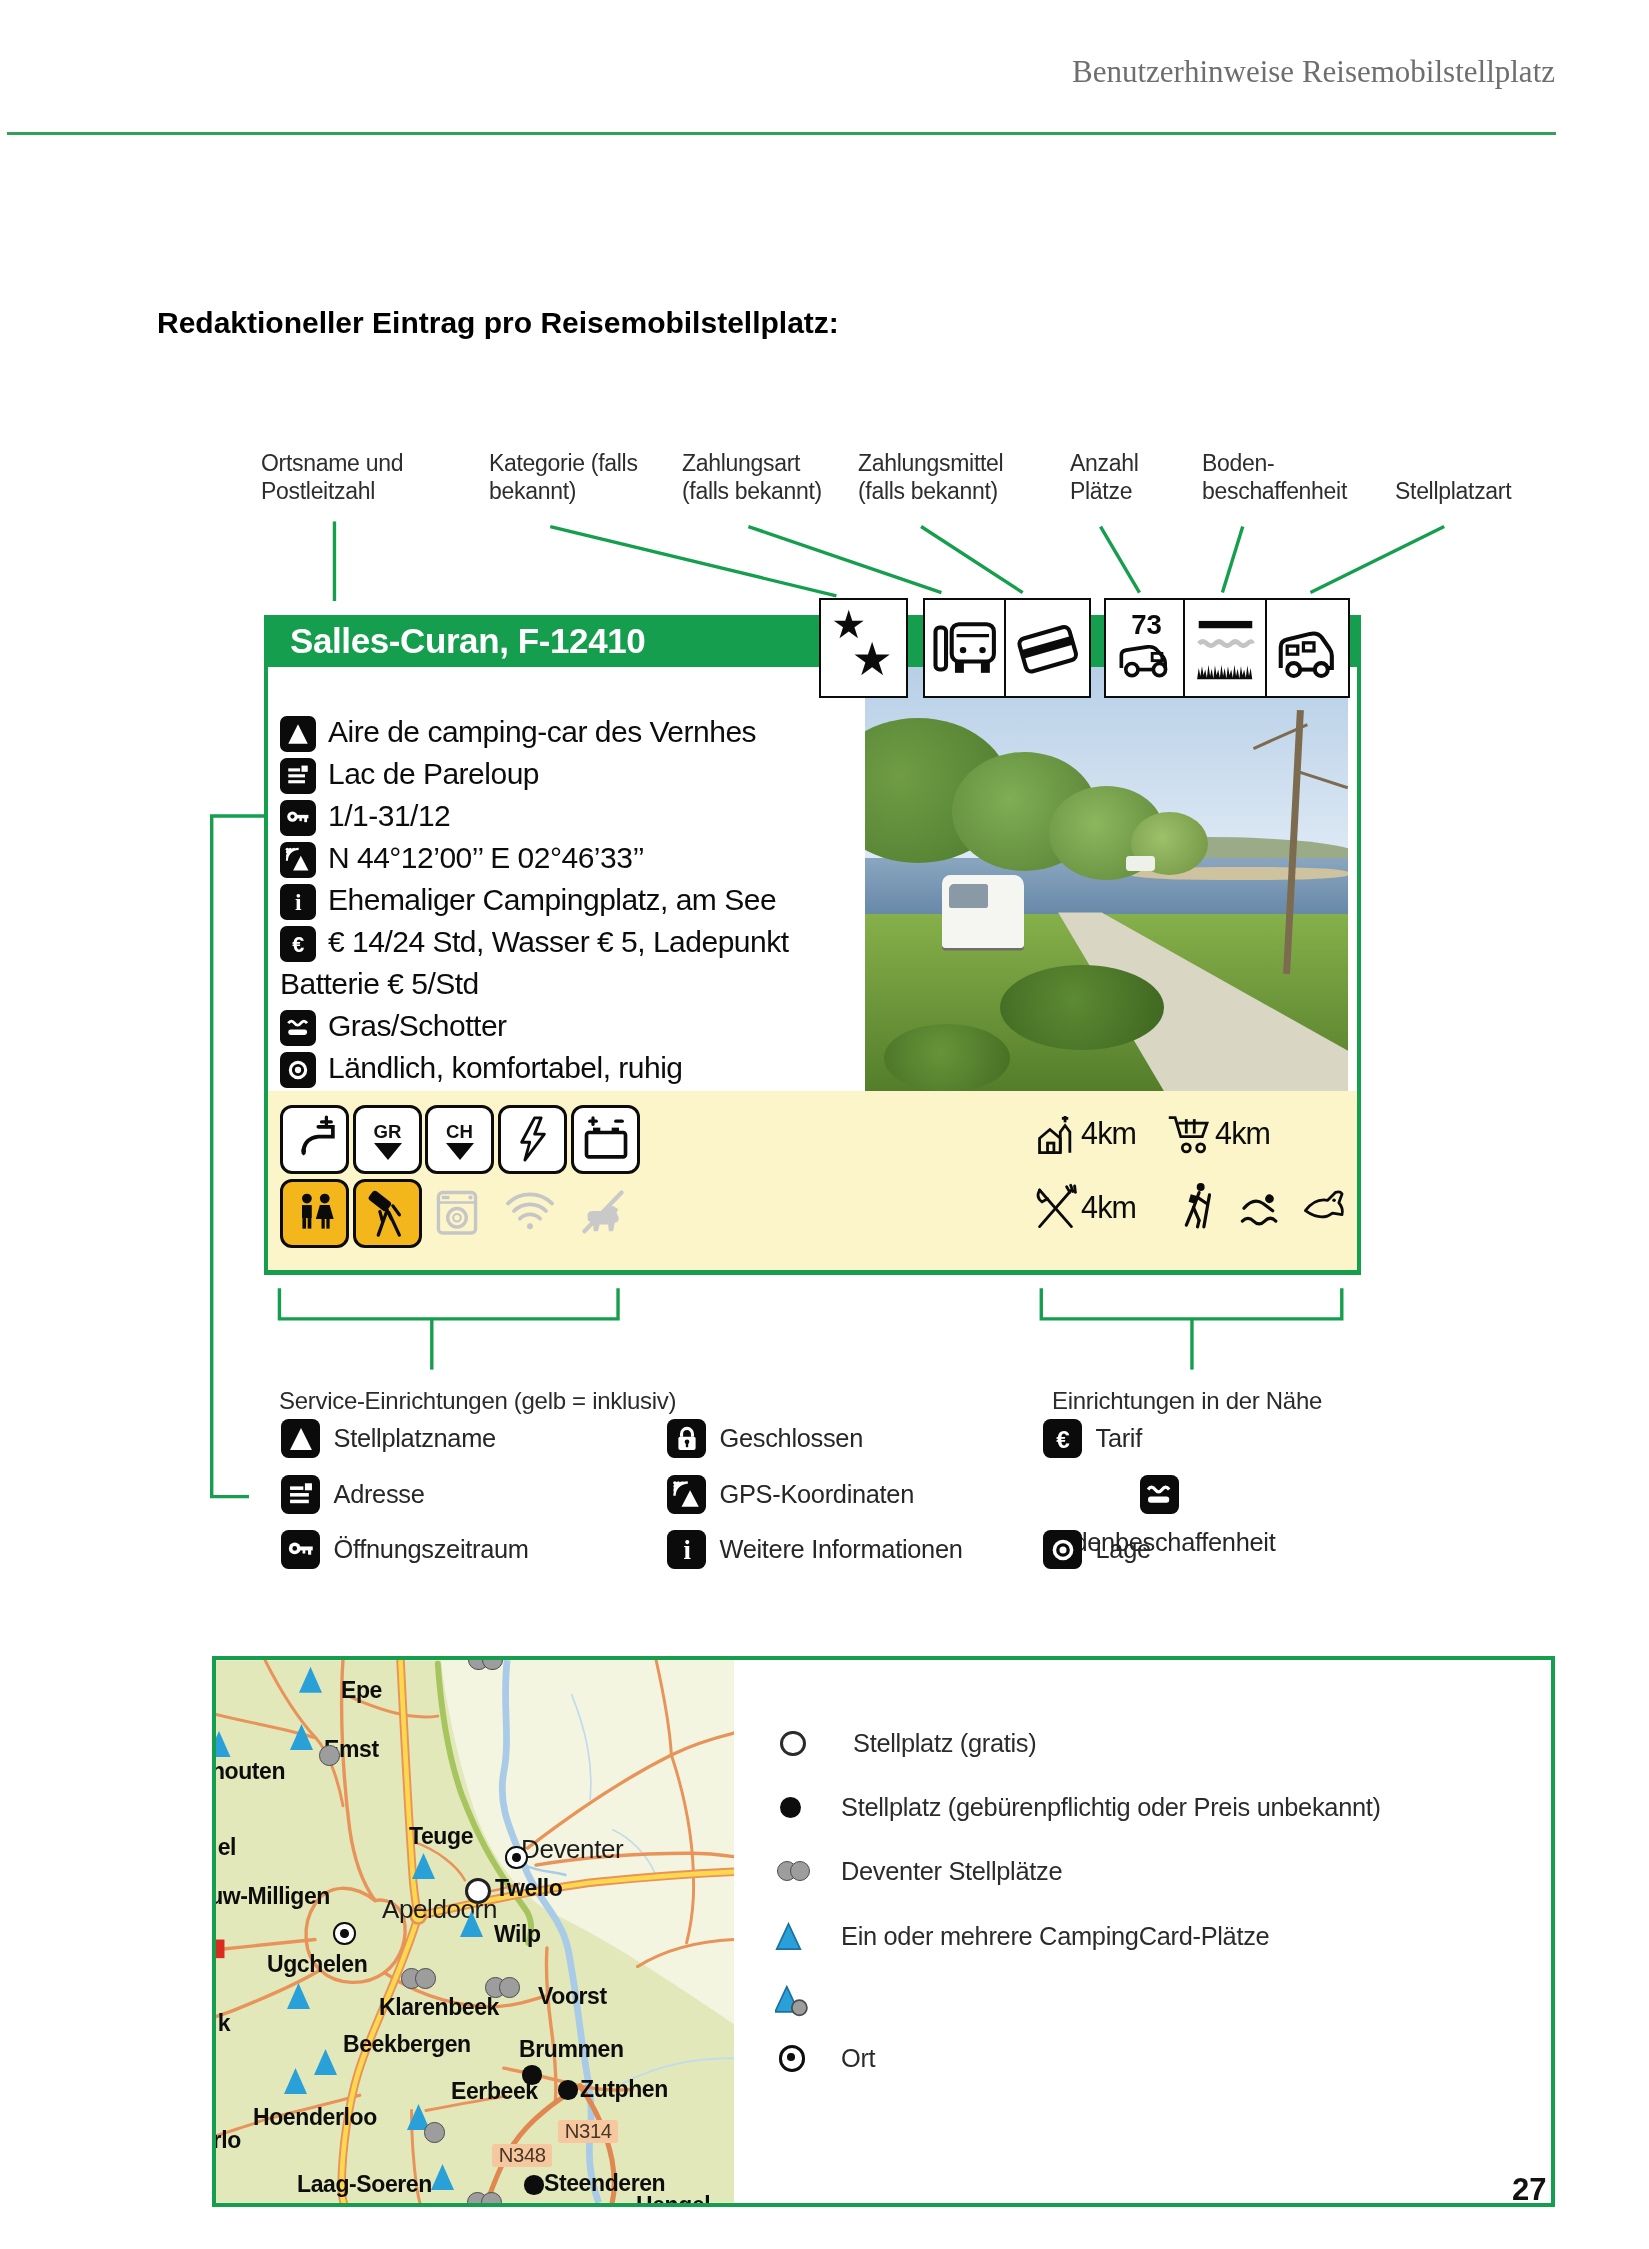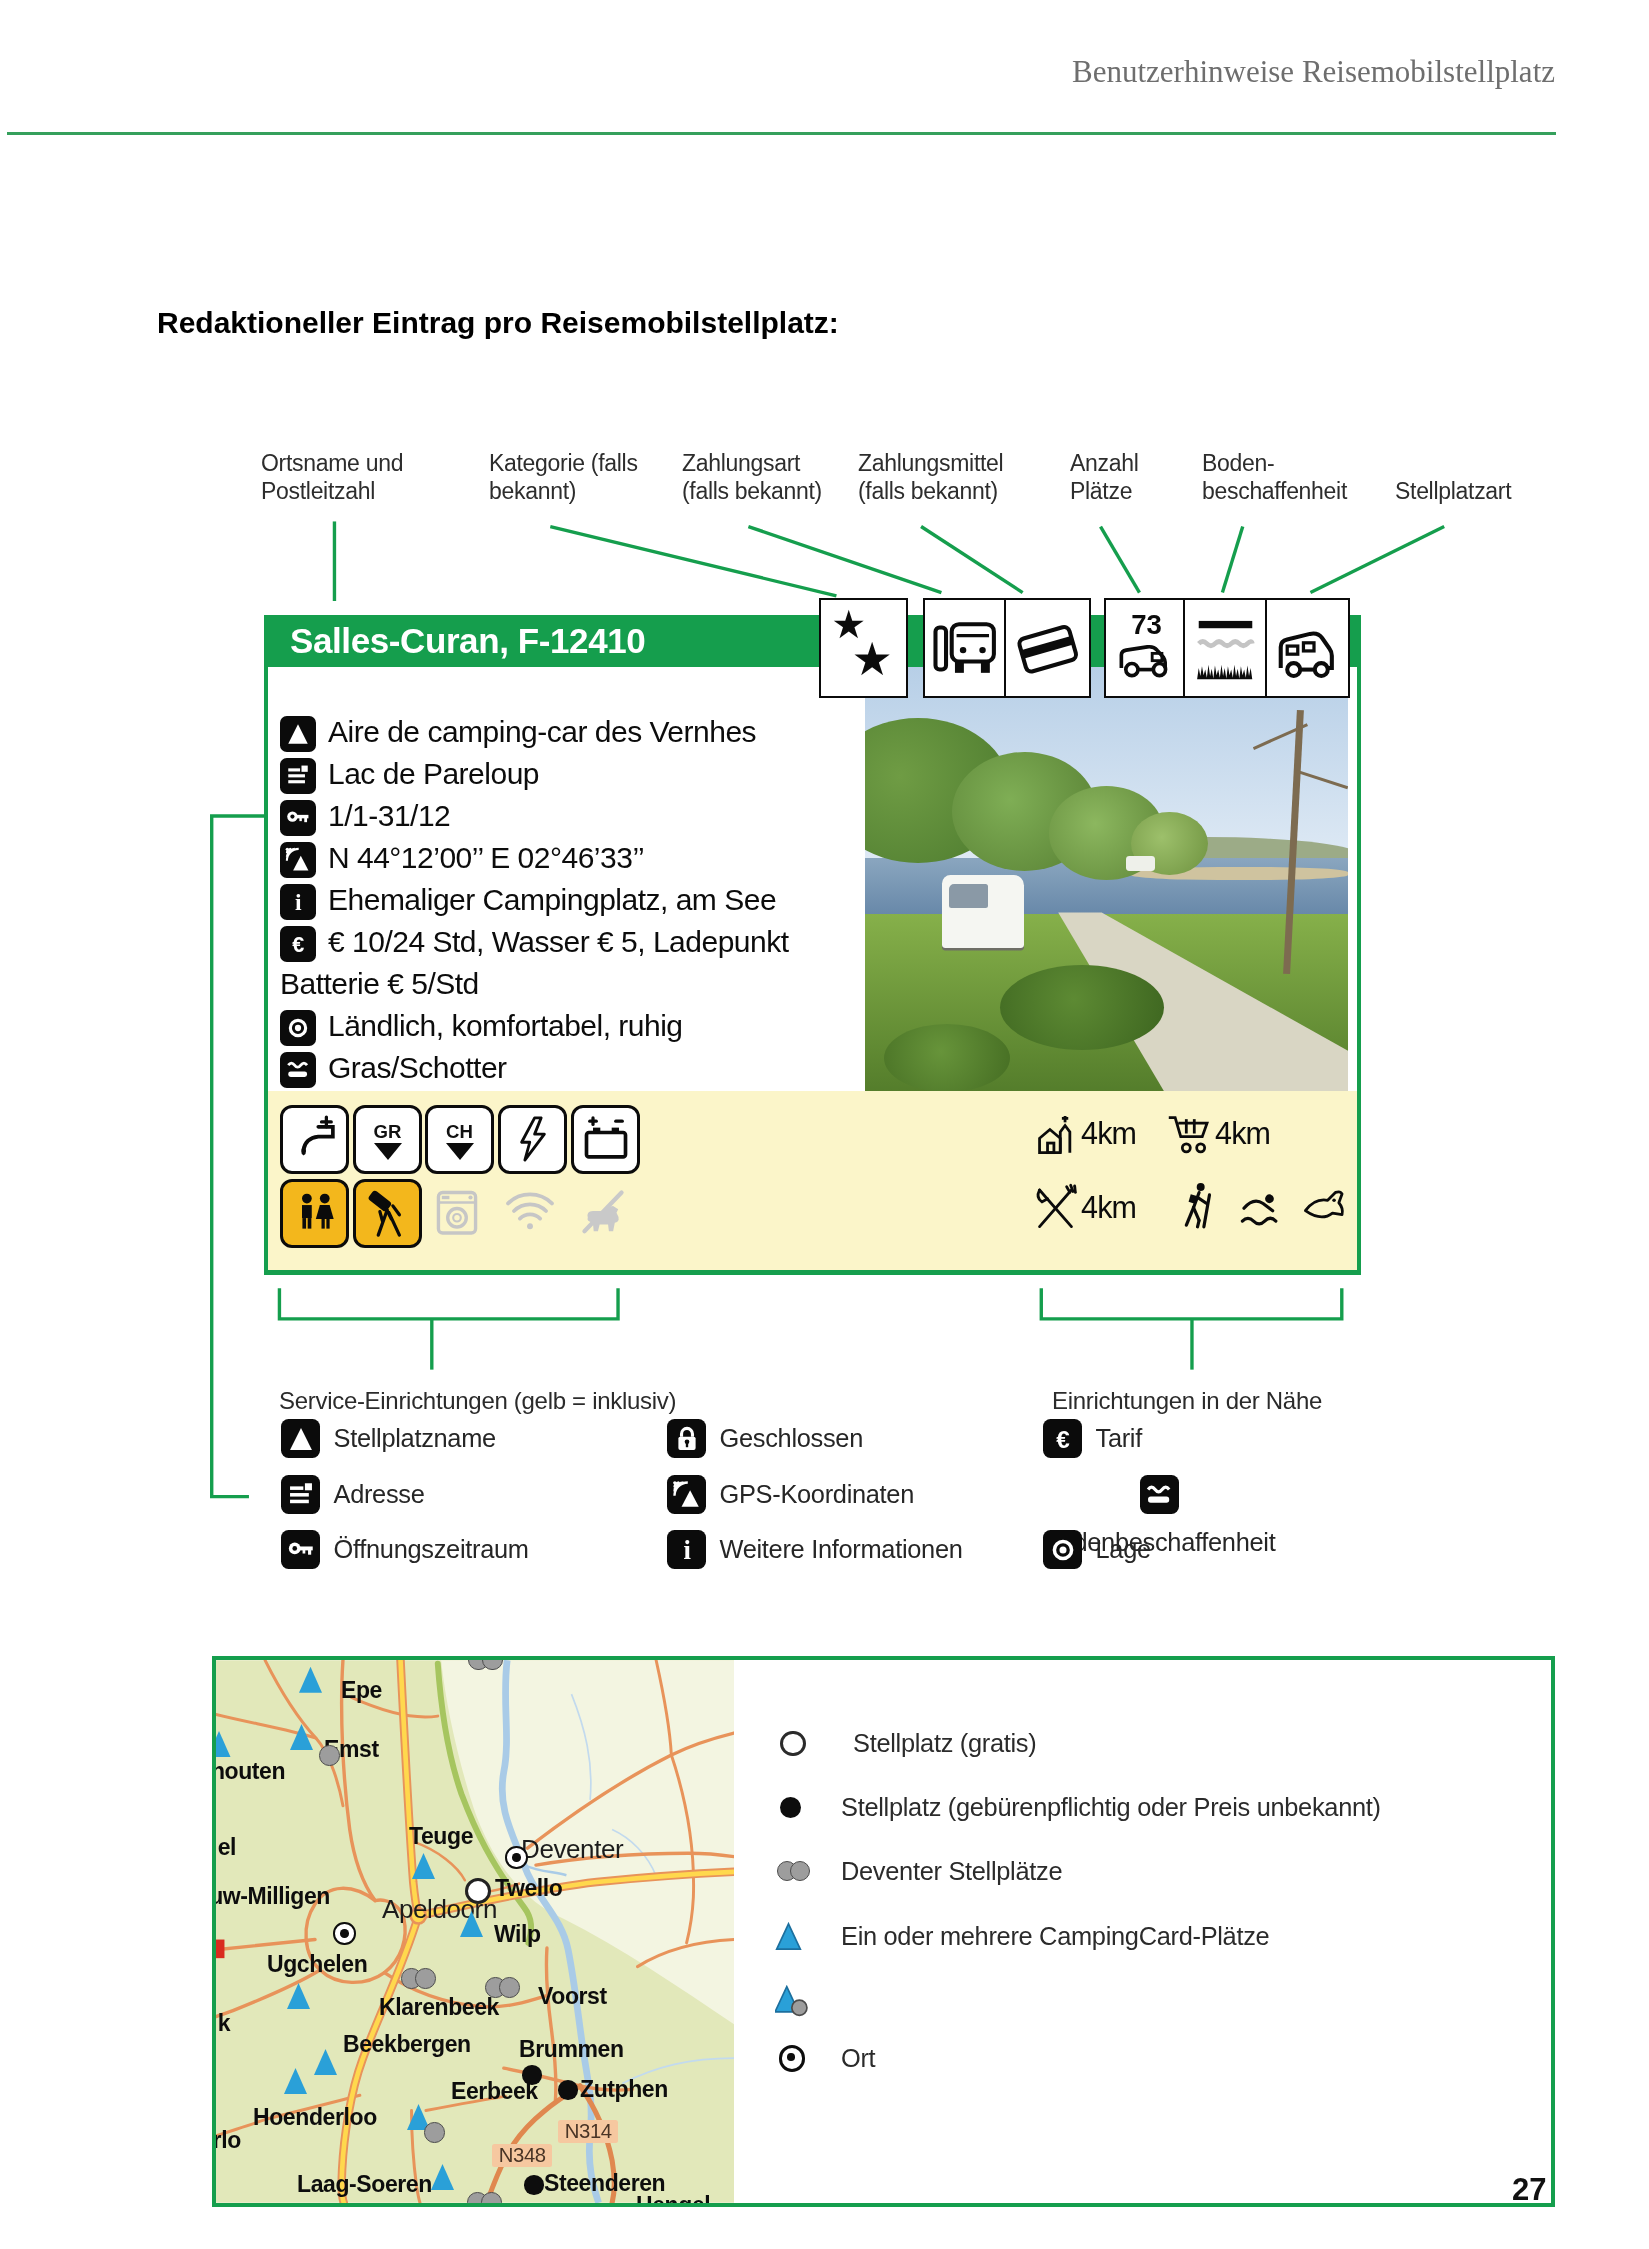--- a/index.html
+++ b/index.html
@@ -246,31 +246,31 @@
           </span><span>N 44°12’00’’   E 02°46’33’’</span></div>
       <div class="crow"><span class="bicon">
             <svg viewBox="0 0 46 46">
               <use href="#sym-info"></use>
             </svg>
           </span><span>Ehemaliger Campingplatz, am See</span></div>
       <div class="crow"><span class="bicon">
             <svg viewBox="0 0 46 46">
               <use href="#sym-euro"></use>
             </svg>
-          </span><span>€ 10/24 Std, Wasser € 5, Ladepunkt Batterie € 5/Std</span></div>
+          </span><span>€ 14/24 Std, Wasser € 5, Ladepunkt Batterie € 5/Std</span></div>
+      <div class="crow"><span class="bicon">
+            <svg viewBox="0 0 46 46">
+              <use href="#sym-surface"></use>
+            </svg>
+          </span><span>Gras/Schotter</span></div>
       <div class="crow"><span class="bicon">
             <svg viewBox="0 0 46 46">
               <use href="#sym-lage"></use>
             </svg>
           </span><span>Ländlich, komfortabel, ruhig</span></div>
-      <div class="crow"><span class="bicon">
-            <svg viewBox="0 0 46 46">
-              <use href="#sym-surface"></use>
-            </svg>
-          </span><span>Gras/Schotter</span></div>
     </div>
 
     <div class="strip">
       <div class="sbox" style="left:12px;top:13.5px;">
         <svg viewBox="0 0 64 64" stroke="#0b0b0b" fill="none" stroke-width="4" stroke-linecap="round">
             <line x1="40" y1="11" x2="52" y2="11"></line>
             <line x1="46" y1="5" x2="46" y2="17"></line>
             <path d="M36,17 h18 v12 h-18 q-16,2 -18,16" stroke-width="4.5"></path>
             <path d="M18,41 q-4,7 0,10 q4,-3 0,-10" fill="#0b0b0b" stroke-width="2"></path>
           </svg>

